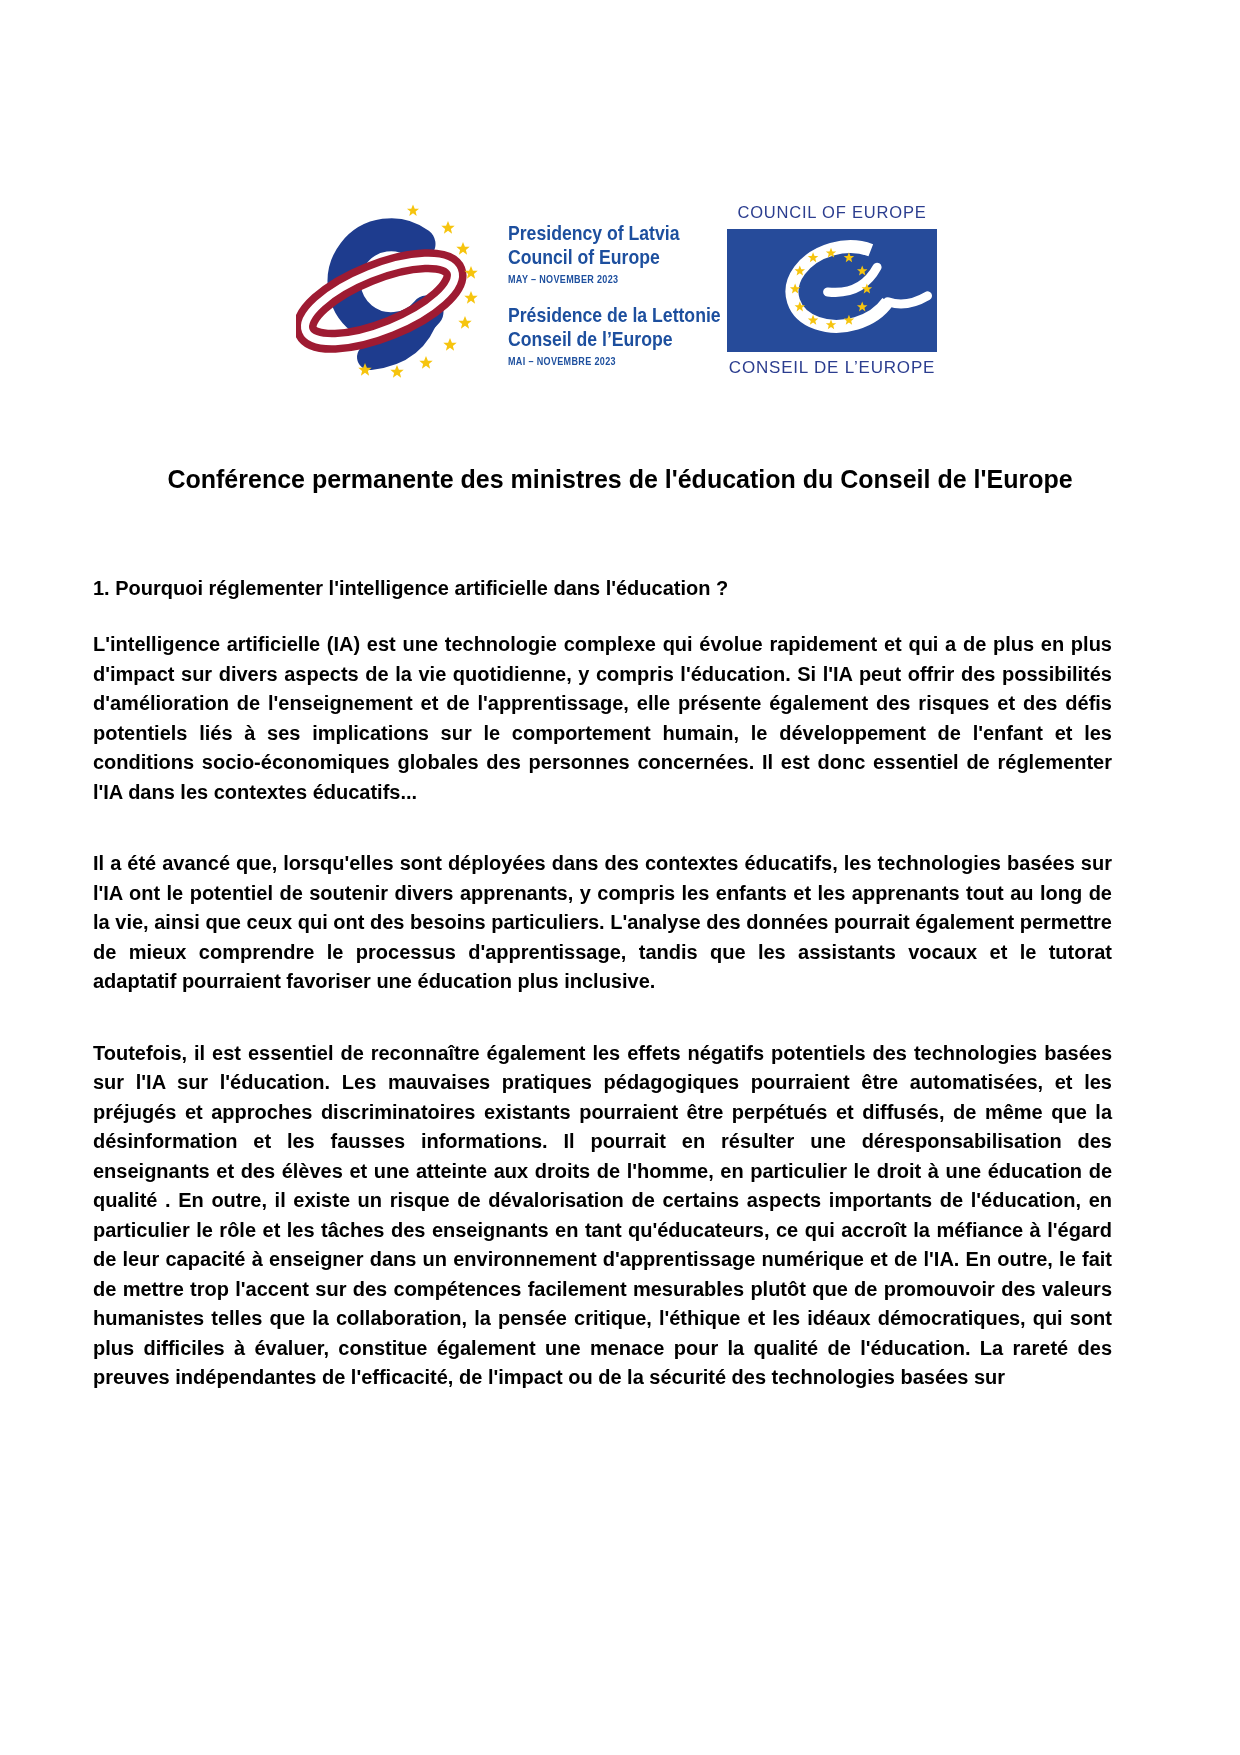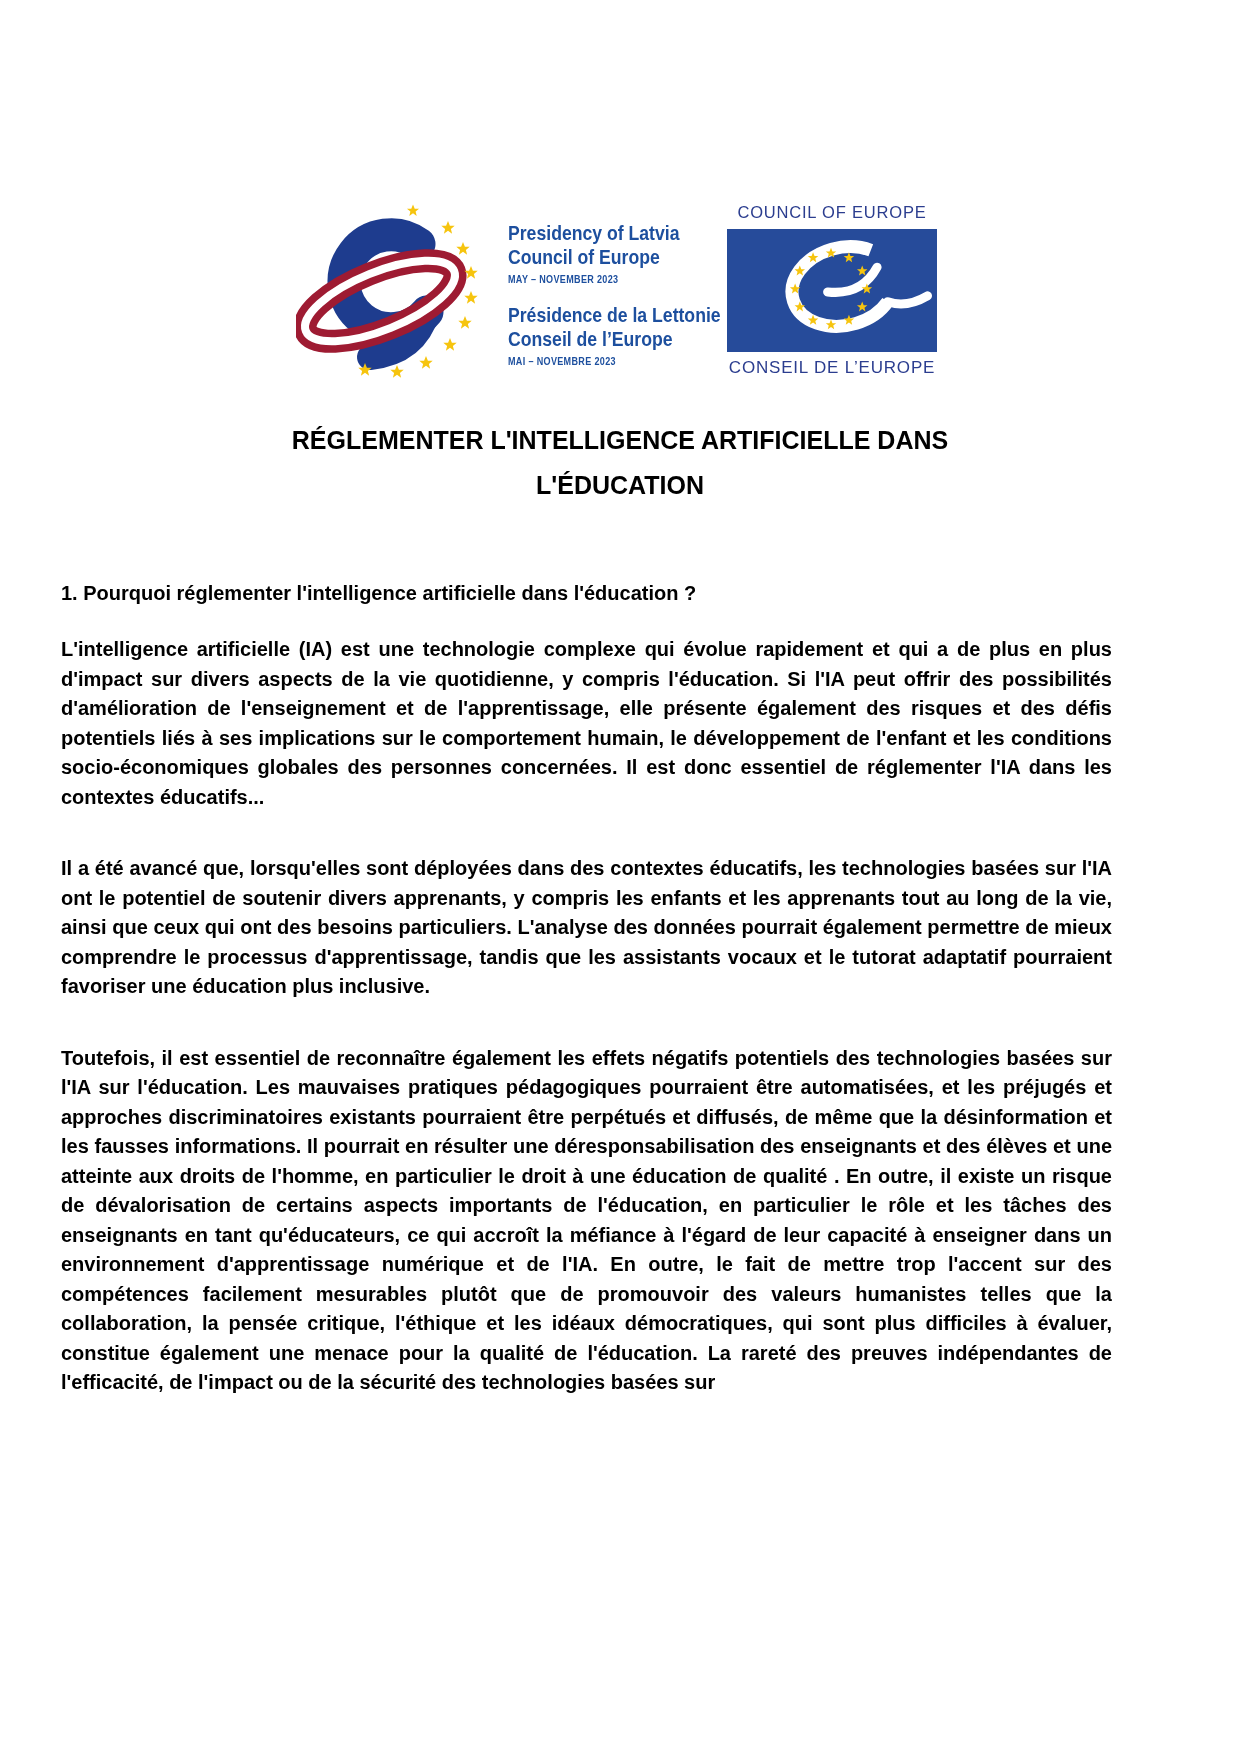--- a/index.html
+++ b/index.html
@@ -28,21 +28,21 @@
   .doc-title {
     margin:56px auto 0; max-width:940px;
     text-align:center; font-weight:bold;
     font-size:25px; line-height:47px;
   }
   .doc-subtitle {
     margin:18px auto 0; max-width:760px;
     text-align:center; font-weight:bold;
     font-size:25px; line-height:45px;
   }
-  .content { padding:0 128px 0 61px; }
+  .content { padding:0 128px 0 93px; }
   .section-heading {
     margin:71px 0 27px;
     font-size:20px; font-weight:bold; line-height:29px;
   }
   .para {
     font-size:20px; line-height:29.5px;
     text-align:justify;
     margin:0 0 42px;
     font-weight:bold;
   }
@@ -116,21 +116,21 @@
           <use href="#st" x="-40" y="23"></use>
           <use href="#st" x="-46" y="0"></use>
           <use href="#st" x="-40" y="-23"></use>
           <use href="#st" x="-23" y="-40"></use>
         </g>
       </svg>
       <div class="coe-bottom">CONSEIL DE L’EUROPE</div>
     </div>
   </div>
 
-  <div class="doc-subtitle">RÉGLEMENTER L'INTELLIGENCE ARTIFICIELLE DANS L'ÉDUCATION</div>
+  <div class="doc-title">Conférence permanente des ministres de l'éducation du Conseil de l'Europe</div>
 
   <div class="content">
     <div class="section-heading">1. Pourquoi réglementer l'intelligence artificielle dans l'éducation ?</div>
     <p class="para">L'intelligence artificielle (IA) est une technologie complexe qui évolue rapidement et qui a de plus en plus d'impact sur divers aspects de la vie quotidienne, y compris l'éducation. Si l'IA peut offrir des possibilités d'amélioration de l'enseignement et de l'apprentissage, elle présente également des risques et des défis potentiels liés à ses implications sur le comportement humain, le développement de l'enfant et les conditions socio-économiques globales des personnes concernées. Il est donc essentiel de réglementer l'IA dans les contextes éducatifs...</p>
     <p class="para">Il a été avancé que, lorsqu'elles sont déployées dans des contextes éducatifs, les technologies basées sur l'IA ont le potentiel de soutenir divers apprenants, y compris les enfants et les apprenants tout au long de la vie, ainsi que ceux qui ont des besoins particuliers. L'analyse des données pourrait également permettre de mieux comprendre le processus d'apprentissage, tandis que les assistants vocaux et le tutorat adaptatif pourraient favoriser une éducation plus inclusive.</p>
     <p class="para">Toutefois, il est essentiel de reconnaître également les effets négatifs potentiels des technologies basées sur l'IA sur l'éducation. Les mauvaises pratiques pédagogiques pourraient être automatisées, et les préjugés et approches discriminatoires existants pourraient être perpétués et diffusés, de même que la désinformation et les fausses informations. Il pourrait en résulter une déresponsabilisation des enseignants et des élèves et une atteinte aux droits de l'homme, en particulier le droit à une éducation de qualité . En outre, il existe un risque de dévalorisation de certains aspects importants de l'éducation, en particulier le rôle et les tâches des enseignants en tant qu'éducateurs, ce qui accroît la méfiance à l'égard de leur capacité à enseigner dans un environnement d'apprentissage numérique et de l'IA. En outre, le fait de mettre trop l'accent sur des compétences facilement mesurables plutôt que de promouvoir des valeurs humanistes telles que la collaboration, la pensée critique, l'éthique et les idéaux démocratiques, qui sont plus difficiles à évaluer, constitue également une menace pour la qualité de l'éducation. La rareté des preuves indépendantes de l'efficacité, de l'impact ou de la sécurité des technologies basées sur</p>
   </div>
 
 </div>
 

